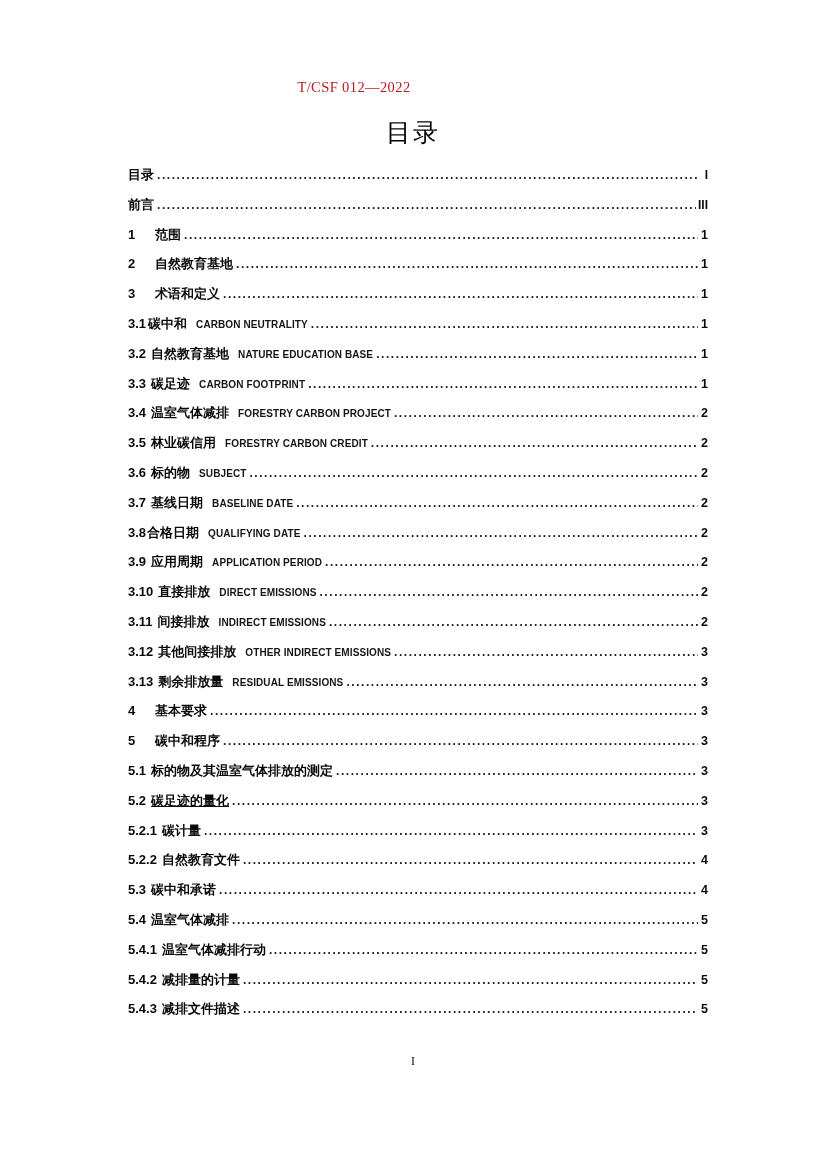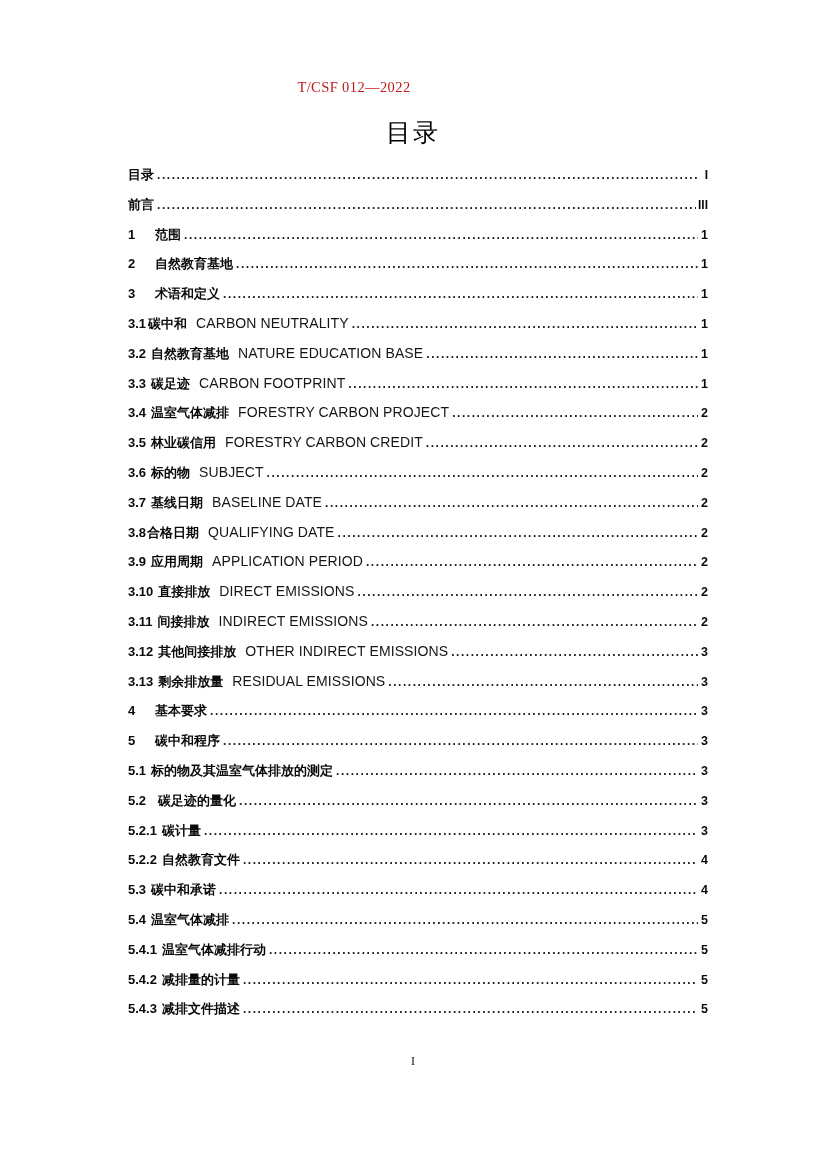--- a/index.html
+++ b/index.html
@@ -71,22 +71,22 @@
     min-width: 27px;
   }
   .toc-num.sub {
     margin-right: 1px;
   }
   .toc-label-cn {
     font-weight: bold;
     flex: 0 0 auto;
   }
   .toc-label-en {
-    font-weight: 400;
-    font-size: 14px;
+    font-weight: 700;
+    font-size: 10px;
     letter-spacing: 0.1px;
     flex: 0 0 auto;
     margin-left: 9px;
     color: #151515;
   }
   .toc-leader {
     flex: 1 1 auto;
     overflow: hidden;
     margin: 0 1px 0 3px;
     position: relative;
@@ -267,21 +267,21 @@
         <span class="toc-page">3</span>
       </div>
       <div class="toc-row">
         <span class="toc-num sub">5.1</span>
         <span class="toc-label-cn" style="margin-left: 4px;">标的物及其温室气体排放的测定</span>
         <span class="toc-leader"></span>
         <span class="toc-page">3</span>
       </div>
       <div class="toc-row">
         <span class="toc-num sub">5.2</span>
-        <span class="toc-label-cn" style="margin-left: 11px;">碳足迹的量化</span>
+        <span class="toc-label-cn" style="margin-left: 4px; text-decoration: underline;">碳足迹的量化</span>
         <span class="toc-leader"></span>
         <span class="toc-page">3</span>
       </div>
       <div class="toc-row">
         <span class="toc-num sub">5.2.1</span>
         <span class="toc-label-cn" style="margin-left: 4px;">碳计量</span>
         <span class="toc-leader"></span>
         <span class="toc-page">3</span>
       </div>
       <div class="toc-row">

